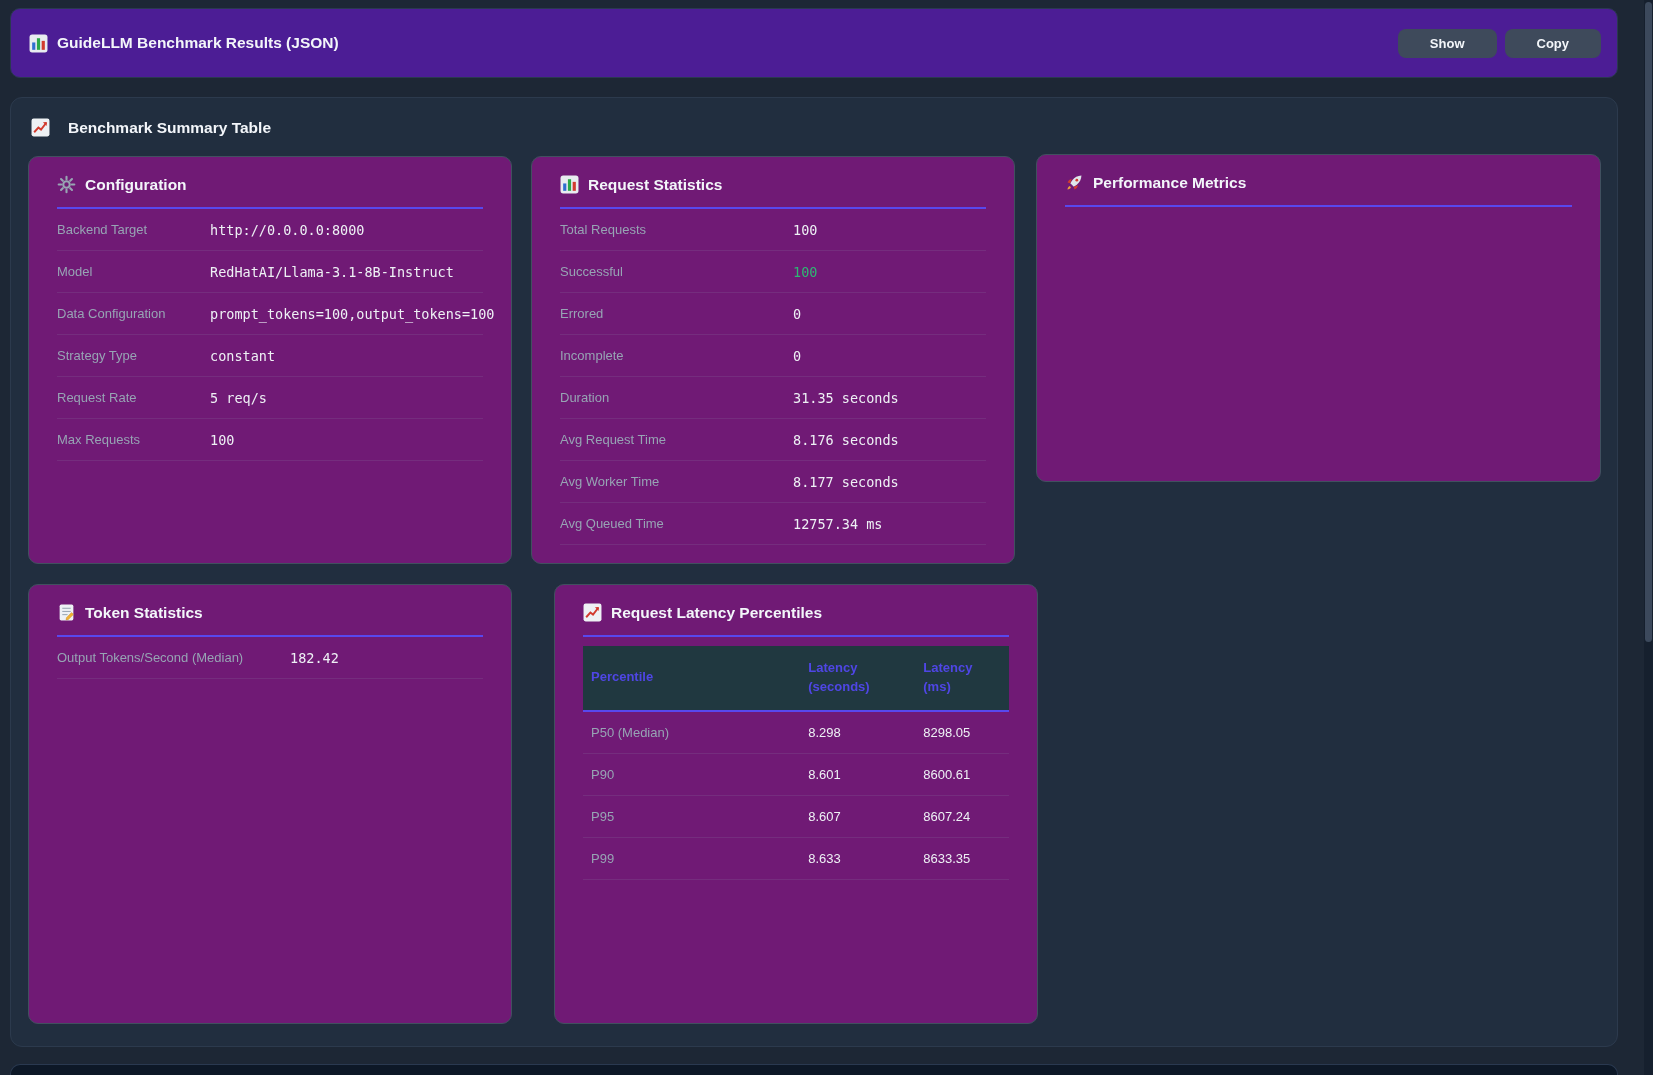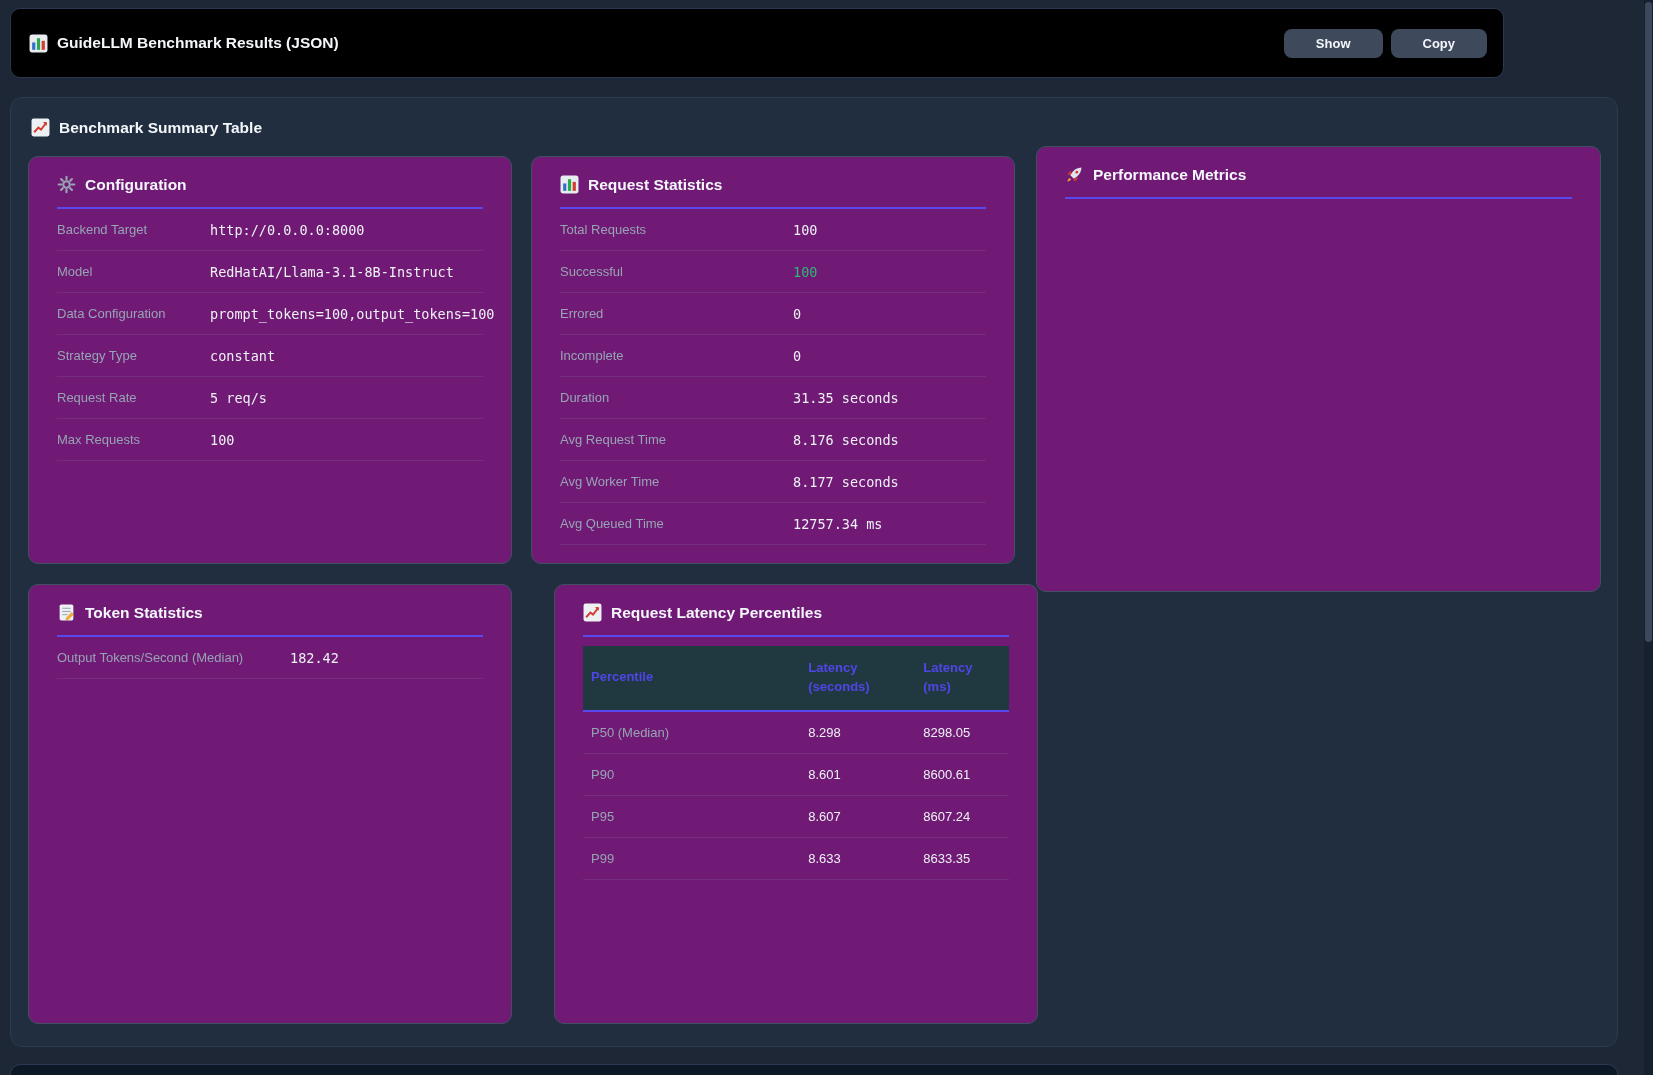--- a/index.html
+++ b/index.html
@@ -9,53 +9,53 @@
     background:#1d2735;
     font-family:"Liberation Sans", sans-serif;
     color:#eef1f5;
     overflow:hidden;
   }
   .icon { display:inline-flex; width:19px; height:19px; flex-shrink:0; }
   .icon svg { width:100%; height:100%; }
 
   
   .header-card {
-    position:absolute; left:10px; top:8px; width:1494px; height:70px;
-    background:#000000; border:1px solid #2a3950; border-radius:10px;
+    position:absolute; left:10px; top:8px; width:1608px; height:70px;
+    background:#4c1d95; border:1px solid #2a3950; border-radius:10px;
     display:flex; align-items:center; justify-content:space-between;
     padding:0 16px 0 18px;
   }
   .title-group { display:flex; align-items:center; gap:9px; }
   .header-title { font-size:15.5px; font-weight:bold; color:#f3f6fa; }
   .header-buttons { display:flex; gap:8px; }
   .hbtn {
     background:#3e4a5b; color:#f3f6fa; border:none; border-radius:8px;
     font-family:"Liberation Sans", sans-serif;
     font-size:13px; font-weight:bold; padding:7px 32px; cursor:pointer;
   }
 
   
   .section {
     position:absolute; left:10px; top:97px; width:1608px; height:950px;
     background:#212e3f; border:1px solid #2c3a4d; border-radius:12px;
   }
   .section-heading {
     position:absolute; left:20px; top:20px;
-    display:flex; align-items:center; gap:9px;
+    display:flex; align-items:center; gap:18px;
     font-size:15.5px; font-weight:bold; color:#f3f6fa;
   }
 
   
   .card {
     position:absolute; background:#701a75; border:1px solid #41505f;
     border-radius:10px; padding:18px 28px;
   }
   .card-config  { left:17px;   top:58px;  width:484px; height:408px; }
   .card-request { left:520px;  top:58px;  width:484px; height:408px; }
-  .card-perf    { left:1025px; top:48px;  width:565px; height:446px; }
+  .card-perf    { left:1025px; top:56px;  width:565px; height:328px; }
   .card-token   { left:17px;   top:486px; width:484px; height:440px; }
   .card-latency { left:543px;  top:486px; width:484px; height:440px; }
 
   .card-title-row { display:flex; align-items:center; gap:9px; margin-bottom:13px; }
   .card-title { font-size:15.5px; font-weight:bold; color:#f3f6fa; }
   .accent-line { height:2px; background:#5848ee; }
 
   
   .kv-row {
     display:flex; align-items:center; min-height:42px;

